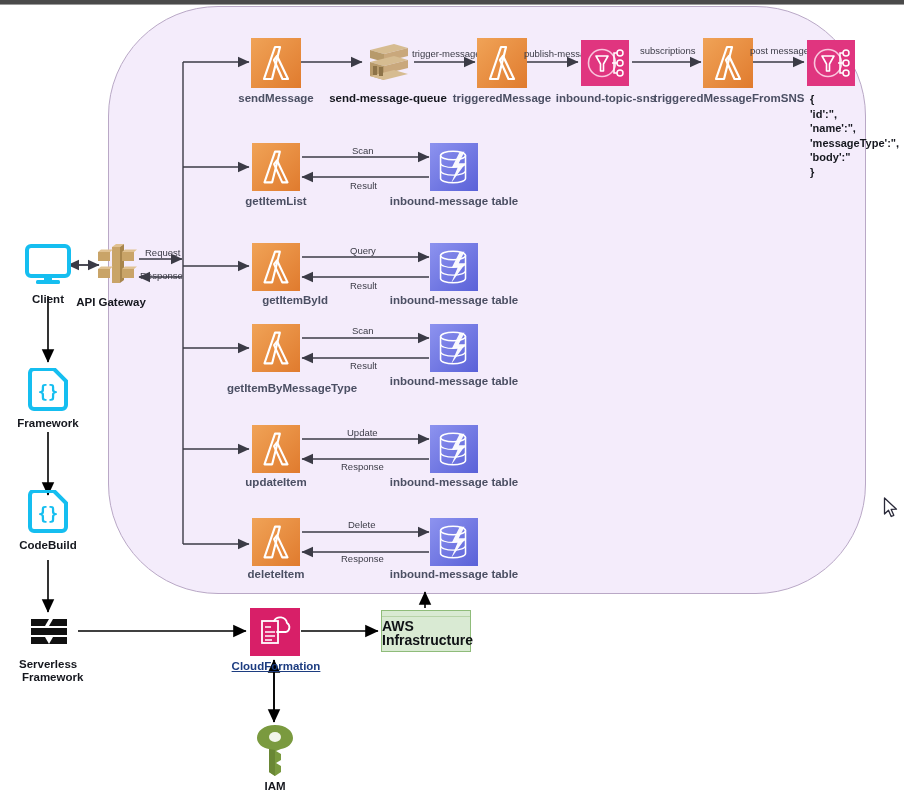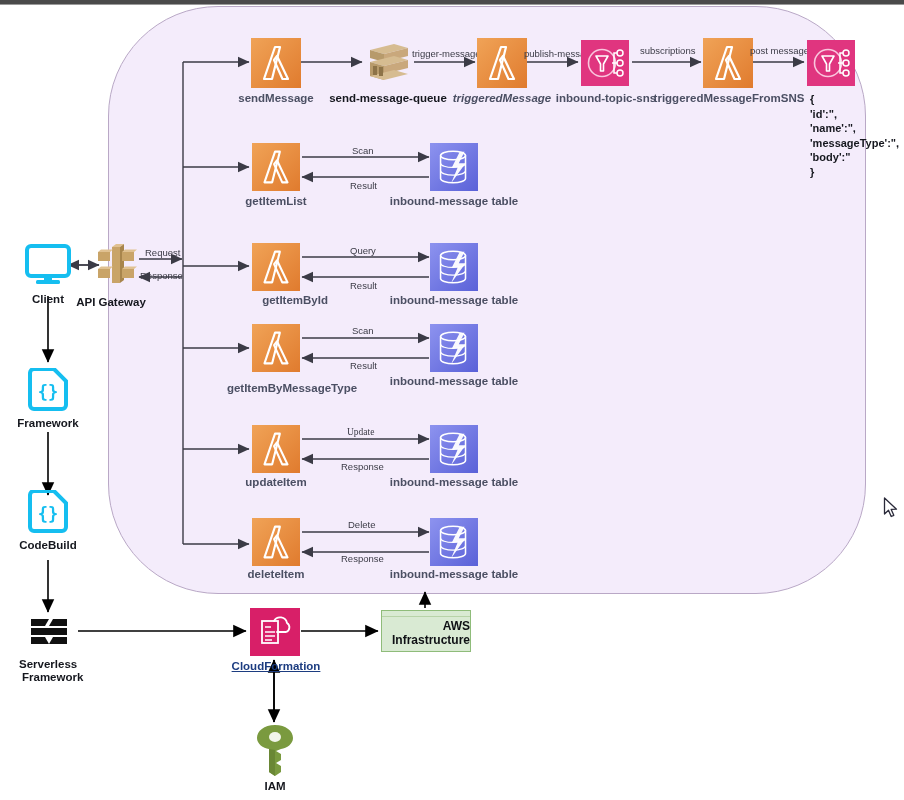--- a/index.html
+++ b/index.html
@@ -42,21 +42,21 @@
     position: absolute; font-size: 11px; color: #15171e;
     line-height: 14.5px; white-space: pre; font-weight: bold;
     font-family: "Liberation Sans", sans-serif;
   }
 
   svg.wires { position: absolute; left: 0; top: 0; width: 904px; height: 800px; pointer-events: none; }
 
   .green-box {
     position: absolute; background: #d9ead3; border: 1px solid #8fbc7a;
     display: flex; align-items: center; justify-content: center;
-    text-align: right; font-size: 12px; font-weight: bold; color: #0f1115;
+    text-align: left; font-size: 14px; font-weight: bold; color: #0f1115;
     line-height: 14px;
   }
   .green-box .inner { border-top: 1px solid #b7d3a8; width: 100%; padding-top: 2px; }
 
   .cursor { position: absolute; }
 </style>
 </head>
 <body>
 
 <div id="canvas">
@@ -212,21 +212,21 @@
   <div class="label dark" style="left:318px; top:92px; width:140px;">send-message-queue</div>
   <div class="edge-label" style="left:412px; top:48px;">trigger-message</div>
 
   <div class="node" style="left:477px; top:38px;">
     <svg width="50" height="50" viewBox="0 0 50 50">
       <rect width="50" height="50" fill="url(#lg1)"></rect>
       <path d="M13 41 L24 9 L29 9 L21 41 Z" fill="none" stroke="#fff" stroke-width="2.2" stroke-linejoin="round"></path>
       <path d="M26 18 L37 41 L31.5 41 L23 22 Z" fill="none" stroke="#fff" stroke-width="2.2" stroke-linejoin="round"></path>
     </svg>
   </div>
-  <div class="label" style="left:450px; top:92px; width:104px;font-style:italic;">triggeredMessage</div>
+  <div class="label" style="left:450px; top:92px; width:104px;">triggeredMessage</div>
   <div class="edge-label" style="left:524px; top:48px;">publish-message</div>
 
   <div class="node" style="left:581px; top:40px;">
     <svg width="48" height="46" viewBox="0 0 48 46">
       <rect width="48" height="46" fill="#e0357f"></rect>
       <circle cx="21" cy="23" r="13.5" fill="none" stroke="#f9c6dd" stroke-width="1.6"></circle>
       <path d="M15 16 L27 16 L22.5 24 L22.5 31 L19.5 31 L19.5 24 Z" fill="none" stroke="#fff" stroke-width="1.6" stroke-linejoin="round"></path>
       <circle cx="39" cy="13" r="3" fill="none" stroke="#fff" stroke-width="1.5"></circle>
       <circle cx="39" cy="23" r="3" fill="none" stroke="#fff" stroke-width="1.5"></circle>
       <circle cx="39" cy="33" r="3" fill="none" stroke="#fff" stroke-width="1.5"></circle>
@@ -353,21 +353,21 @@
     <svg width="48" height="48" viewBox="0 0 50 50">
       <rect width="50" height="50" fill="url(#ddb)"></rect>
       <ellipse cx="24" cy="13" rx="13" ry="4.5" fill="none" stroke="#fff" stroke-width="1.6"></ellipse>
       <path d="M11 13 v24 a13 4.5 0 0 0 26 0 v-24" fill="none" stroke="#fff" stroke-width="1.6"></path>
       <path d="M11 21 a13 4.5 0 0 0 26 0" fill="none" stroke="#fff" stroke-width="1.3"></path>
       <path d="M11 29 a13 4.5 0 0 0 26 0" fill="none" stroke="#fff" stroke-width="1.3"></path>
       <path d="M31 9 L23 25 L29 25 L22 42 L37 21 L30 21 L36 9 Z" fill="#fff" opacity="0.95"></path>
     </svg>
   </div>
   <div class="label" style="left:378px; top:476px; width:152px;">inbound-message table</div>
-  <div class="edge-label" style="left:347px; top:427px;font-family:Liberation Serif, serif;">Update</div>
+  <div class="edge-label" style="left:347px; top:427px;">Update</div>
   <div class="edge-label" style="left:341px; top:461px;">Response</div>
 
   <div class="node" style="left:252px; top:518px;">
     <svg width="48" height="48" viewBox="0 0 50 50">
       <rect width="50" height="50" fill="url(#lg1)"></rect>
       <path d="M13 41 L24 9 L29 9 L21 41 Z" fill="none" stroke="#fff" stroke-width="2.2" stroke-linejoin="round"></path>
       <path d="M26 18 L37 41 L31.5 41 L23 22 Z" fill="none" stroke="#fff" stroke-width="2.2" stroke-linejoin="round"></path>
     </svg>
   </div>
   <div class="label" style="left:224px; top:568px; width:104px;">deleteItem</div>

